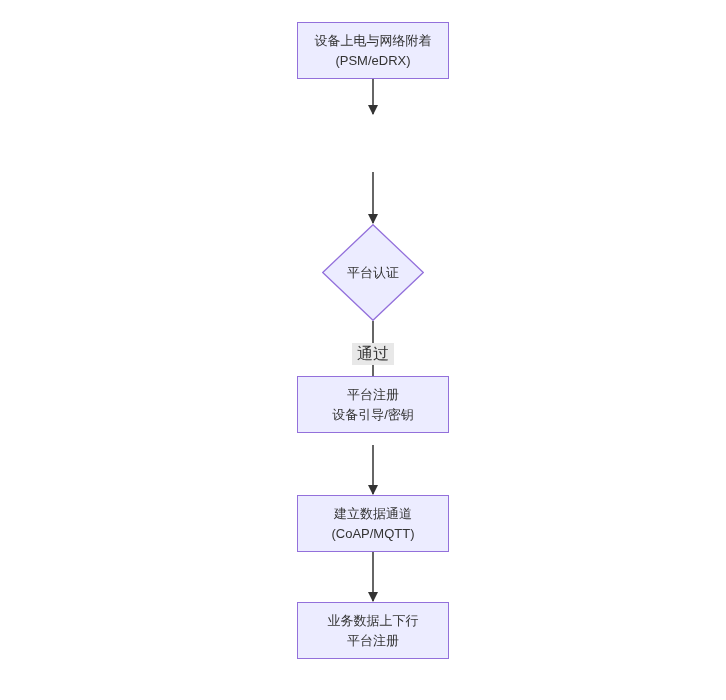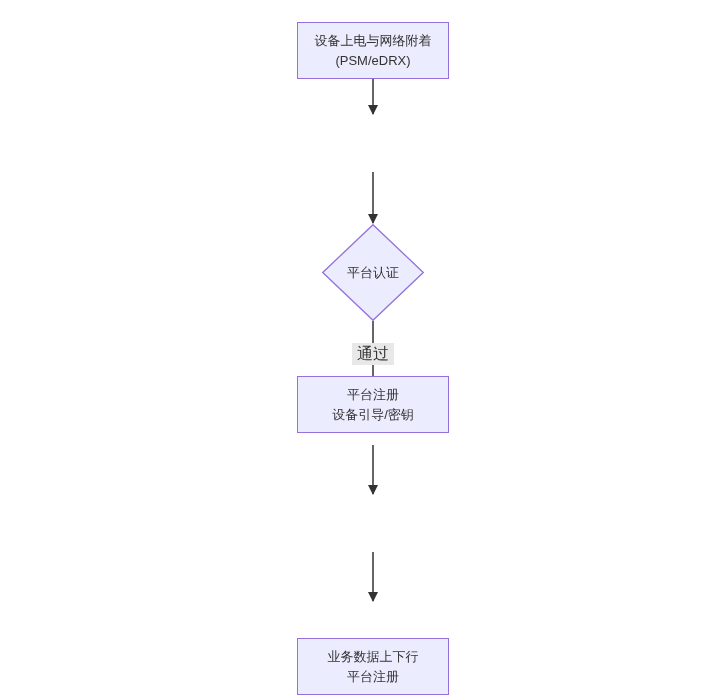--- a/index.html
+++ b/index.html
@@ -42,21 +42,21 @@
     align-items: center;
     justify-content: center;
     text-align: center;
     font-size: 13px;
     line-height: 20px;
   }
   .node-a { left: 297px; top: 22px; }
   .node-b { left: 297px; top: 115px; }
   .node-d { left: 297px; top: 376px; }
   .node-e { left: 297px; top: 495px; }
-  .node-f { left: 297px; top: 602px; margin-top: 36px; }
+  .node-f { left: 297px; top: 602px; }
   .diamond {
     position: absolute;
     left: 322px;
     top: 224px;
     width: 102px;
     height: 97px;
     color: var(--node-text, #333333);
     font-size: 13px;
   }
   .diamond svg {
@@ -123,19 +123,23 @@
     <span class="diamond-text">平台认证</span>
   </div>
 
   <div class="edge-label">通过</div>
 
   <div class="node node-d">
     <span>平台注册</span>
     <span>设备引导/密钥</span>
   </div>
 
+  <div class="node node-e">
+    <span>建立数据通道</span>
+    <span>(CoAP/MQTT)</span>
+  </div>
 
   <div class="node node-f">
     <span>业务数据上下行</span>
     <span>平台注册</span>
   </div>
 
 </div>
 
 </body></html>

